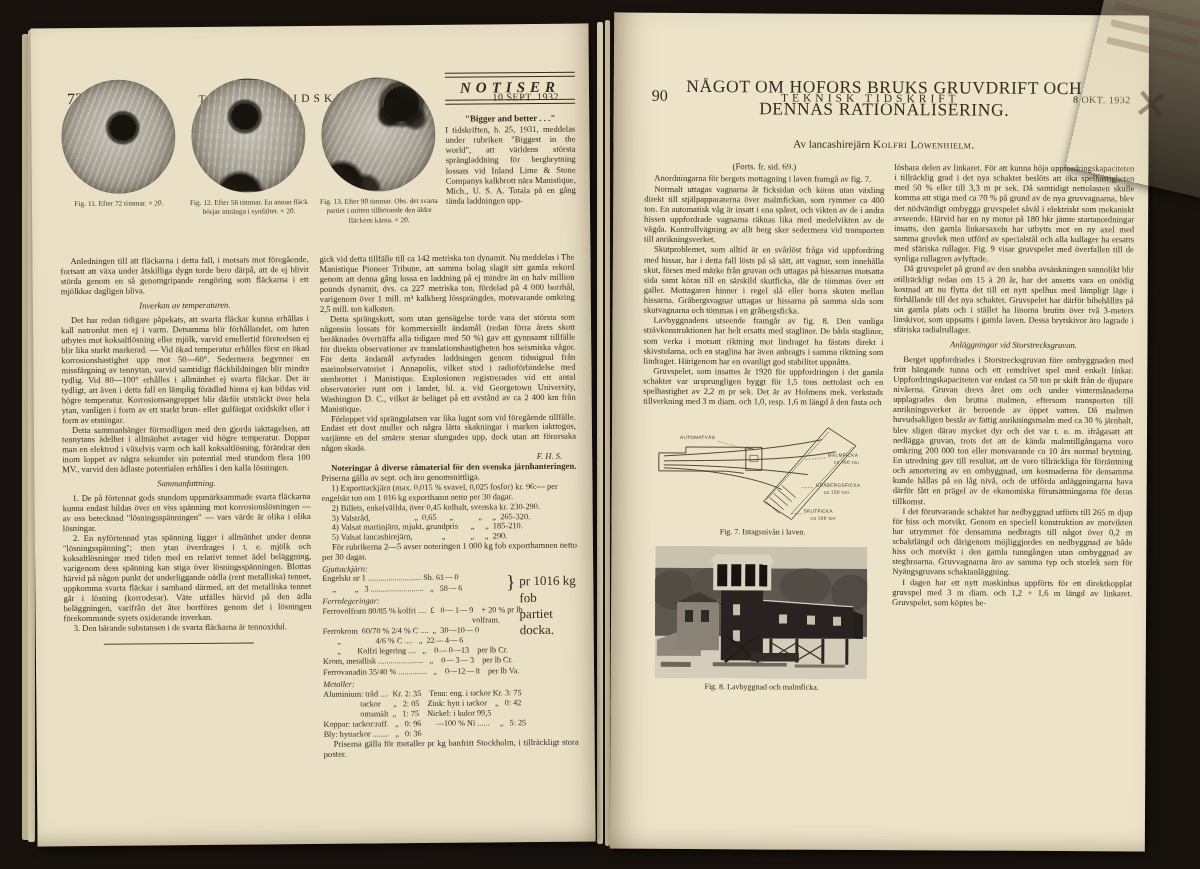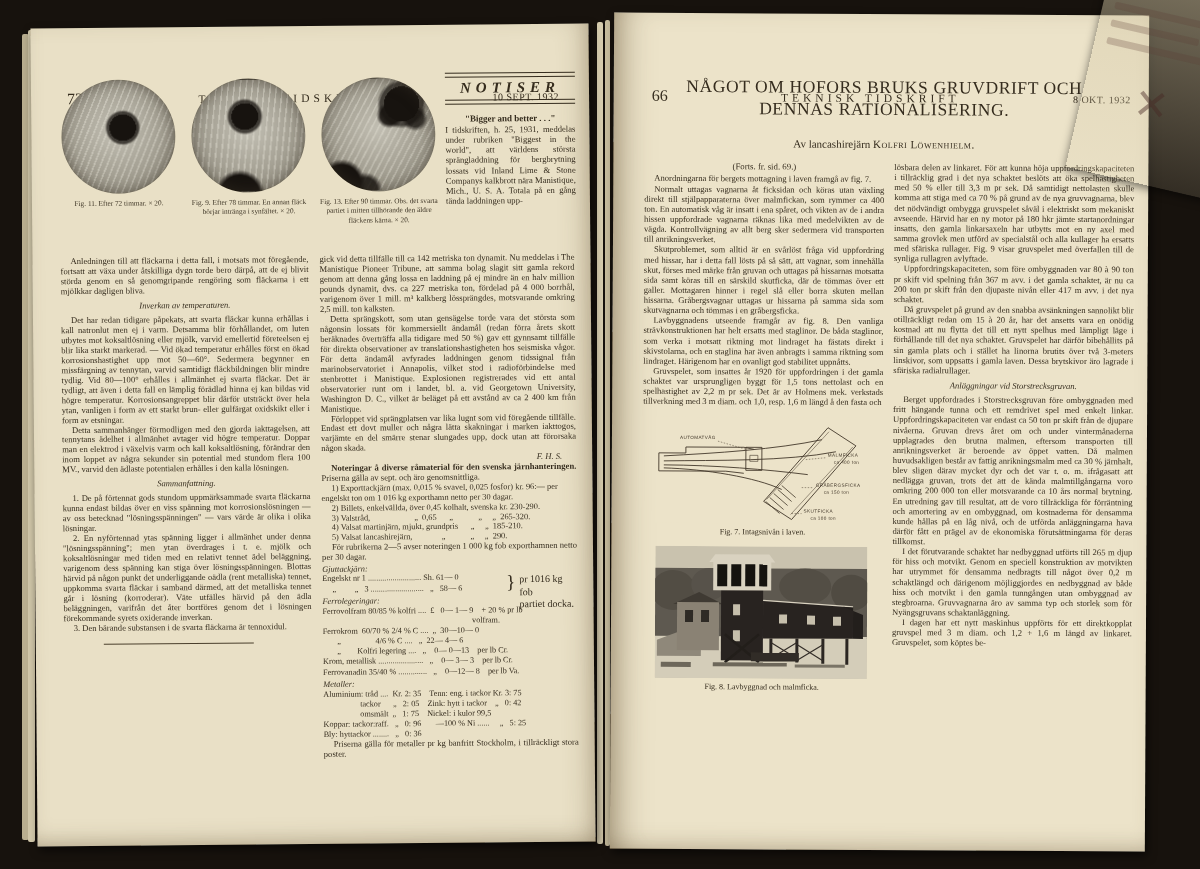--- a/index.html
+++ b/index.html
@@ -73,21 +73,21 @@
   .col p{margin:0;text-indent:10px;}
   .col p.noindent{text-indent:0;}
   .subhead{font-style:italic;text-align:center;text-indent:0!important;margin:5px 0 4px!important;}
   .sig{text-align:right;font-style:italic;text-indent:0!important;padding-right:14px;}
   .bold{font-weight:bold;}
   .pre{white-space:pre-wrap;font-size:8.2px;line-height:1.24;text-align:left;}
   .note-item{white-space:pre-wrap;text-indent:10px;margin:0;text-align:left;font-size:8.4px;}
   .tbl-label{font-style:italic;text-indent:0!important;margin-top:2px!important;font-size:8.4px;}
   .gjut-wrap{position:relative;}
   .gjut-brace{position:absolute;right:62px;top:0px;font-size:19px;line-height:1;color:#352c1e;}
-  .gjut-note{position:absolute;right:0;top:1px;width:58px;font-size:10px;line-height:1.25;text-align:left;}
+  .gjut-note{position:absolute;right:0;top:1px;width:58px;font-size:13px;line-height:1.25;text-align:left;}
   .end-rule{width:150px;border-top:1px solid #4a3f2c;margin:10px auto 0 40px;}
   
   .rp-title{position:absolute;left:30px;right:24px;top:62px;text-align:center;font-size:17.5px;letter-spacing:.6px;line-height:1.28;}
   .rp-byline{position:absolute;left:30px;right:24px;top:124px;text-align:center;font-size:11px;}
   .sc{font-variant:small-caps;letter-spacing:.5px;}
   .rp-cols{position:absolute;left:31px;top:148px;width:490px;display:flex;gap:10px;}
   .rp-cols .col{width:240px;font-size:8.6px;line-height:1.18;text-align:justify;}
   .forts{text-align:center;text-indent:0!important;margin-bottom:2px!important;font-size:8.8px;}
   
   .figblock{margin:10px auto 6px;width:214px;text-align:center;}
@@ -120,21 +120,21 @@
     <span class="issue-date">10 SEPT. 1932</span>
   </div>
 
   <div class="figures-row">
     <div class="figcell">
       <div class="micro m1"></div>
       <div class="figcap">Fig. 11.  Efter 72 timmar.  × 20.</div>
     </div>
     <div class="figcell">
       <div class="micro m2"></div>
-      <div class="figcap">Fig. 9.  Efter 78 timmar.  En annan fläck börjar intränga i synfältet.  × 20.</div>
+      <div class="figcap">Fig. 12.  Efter 56 timmar.  En annan fläck börjar intränga i synfältet.  × 20.</div>
     </div>
     <div class="figcell">
       <div class="micro m3"></div>
       <div class="figcap">Fig. 13.  Efter 90 timmar.  Obs. det svarta partiet i mitten tillhörande den äldre fläckens kärna.  × 20.</div>
     </div>
   </div>
 
   <div class="notiser-col">
     <div class="rule2"></div>
     <div class="notiser-word">NOTISER</div>
@@ -199,21 +199,21 @@
         <div class="pre">Koppar: tackor:raff.   „   0: 96       —100 % Ni ......     „   5: 25</div>
         <div class="pre">Bly: hyttackor ........   „   0: 36</div>
       </div>
       <p>Priserna gälla för metaller pr kg banfritt Stockholm, i tillräckligt stora poster.</p>
     </div>
   </div>
 </div>
 
 <div class="page right-page">
   <div class="p-header">
-    <span class="pg-num">66</span>
+    <span class="pg-num">90</span>
     <span class="journal">TEKNISK TIDSKRIFT</span>
     <span class="issue-date">8 OKT. 1932</span>
   </div>
 
   <div class="rp-title">
     <div>NÅGOT OM HOFORS BRUKS GRUVDRIFT OCH</div>
     <div>DENNAS RATIONALISERING.</div>
   </div>
   <div class="rp-byline">
     <span>Av lancashirejärn </span><span class="sc">Kolfri Löwenhielm.</span>
@@ -299,21 +299,20 @@
           <rect x="58" y="116" width="74" height="4" fill="#6d675a"></rect>
           <rect x="140" y="118" width="50" height="3" fill="#7a7466"></rect>
           <rect x="6" y="116" width="30" height="5" fill="#6d675a"></rect>
         </svg>
         <div class="rp-figcap">Fig. 8.  Lavbyggnad och malmficka.</div>
       </div>
     </div>
 
     <div class="col">
       <p class="noindent">lösbara delen av linkaret.  För att kunna höja uppfordringskapaciteten i tillräcklig grad i det nya schaktet beslöts att öka spelhastigheten med 50 % eller till 3,3 m pr sek.  Då samtidigt nettolasten skulle komma att stiga med ca 70 % på grund av de nya gruvvagnarna, blev det nödvändigt ombygga gruvspelet såväl i elektriskt som mekaniskt avseende.  Härvid har en ny motor på 180 hkr jämte startanordningar insatts, den gamla linkarsaxeln har utbytts mot en ny axel med samma grovlek men utförd av specialstål och alla kullager ha ersatts med sfäriska rullager.  Fig. 9 visar gruvspelet med överfallen till de synliga rullagren avlyftade.</p>
-      <p>Uppfordringskapaciteten, som före ombyggnaden var 80 à 90 ton pr skift vid spelning från 367 m avv. i det gamla schaktet, är nu ca 200 ton pr skift från den djupaste nivån eller 417 m avv. i det nya schaktet.</p>
       <p>Då gruvspelet på grund av den snabba avsänkningen sannolikt blir otillräckligt redan om 15 à 20 år, har det ansetts vara en onödig kostnad att nu flytta det till ett nytt spelhus med lämpligt läge i förhållande till det nya schaktet.  Gruvspelet har därför bibehållits på sin gamla plats och i stället ha linorna brutits över två 3-meters linskivor, som uppsatts i gamla laven.  Dessa brytskivor äro lagrade i sfäriska radialrullager.</p>
       <p class="subhead">Anläggningar vid Storstrecksgruvan.</p>
       <p>Berget uppfordrades i Storstrecksgruvan före ombyggnaden med fritt hängande tunna och ett remdrivet spel med enkelt linkar.  Uppfordringskapaciteten var endast ca 50 ton pr skift från de djupare nivåerna.  Gruvan drevs året om och under vintermånaderna upplagrades den brutna malmen, eftersom transporten till anrikningsverket är beroende av öppet vatten.  Då malmen huvudsakligen består av fattig anrikningsmalm med ca 30 % järnhalt, blev sligen därav mycket dyr och det var t. o. m. ifrågasatt att nedlägga gruvan, trots det att de kända malmtillgångarna voro omkring 200 000 ton eller motsvarande ca 10 års normal brytning.  En utredning gav till resultat, att de voro tillräckliga för förräntning och amortering av en ombyggnad, om kostnaderna för densamma kunde hållas på en låg nivå, och de utförda anläggningarna hava därför fått en prägel av de ekonomiska förutsättningarna för deras tillkomst.</p>
       <p>I det förutvarande schaktet har nedbyggnad utförts till 265 m djup för hiss och motvikt.  Genom en speciell konstruktion av motvikten har utrymmet för densamma nedbragts till något över 0,2 m schaktlängd och därigenom möjliggjordes en nedbyggnad av både hiss och motvikt i den gamla tunngången utan ombyggnad av stegbroarna.  Gruvvagnarna äro av samma typ och storlek som för Nyängsgruvans schaktanläggning.</p>
       <p>I dagen har ett nytt maskinhus uppförts för ett direktkopplat gruvspel med 3 m diam. och 1,2 + 1,6 m längd av linkaret.  Gruvspelet, som köptes be-</p>
     </div>
   </div>
 </div>
 
 <div class="ghost">

